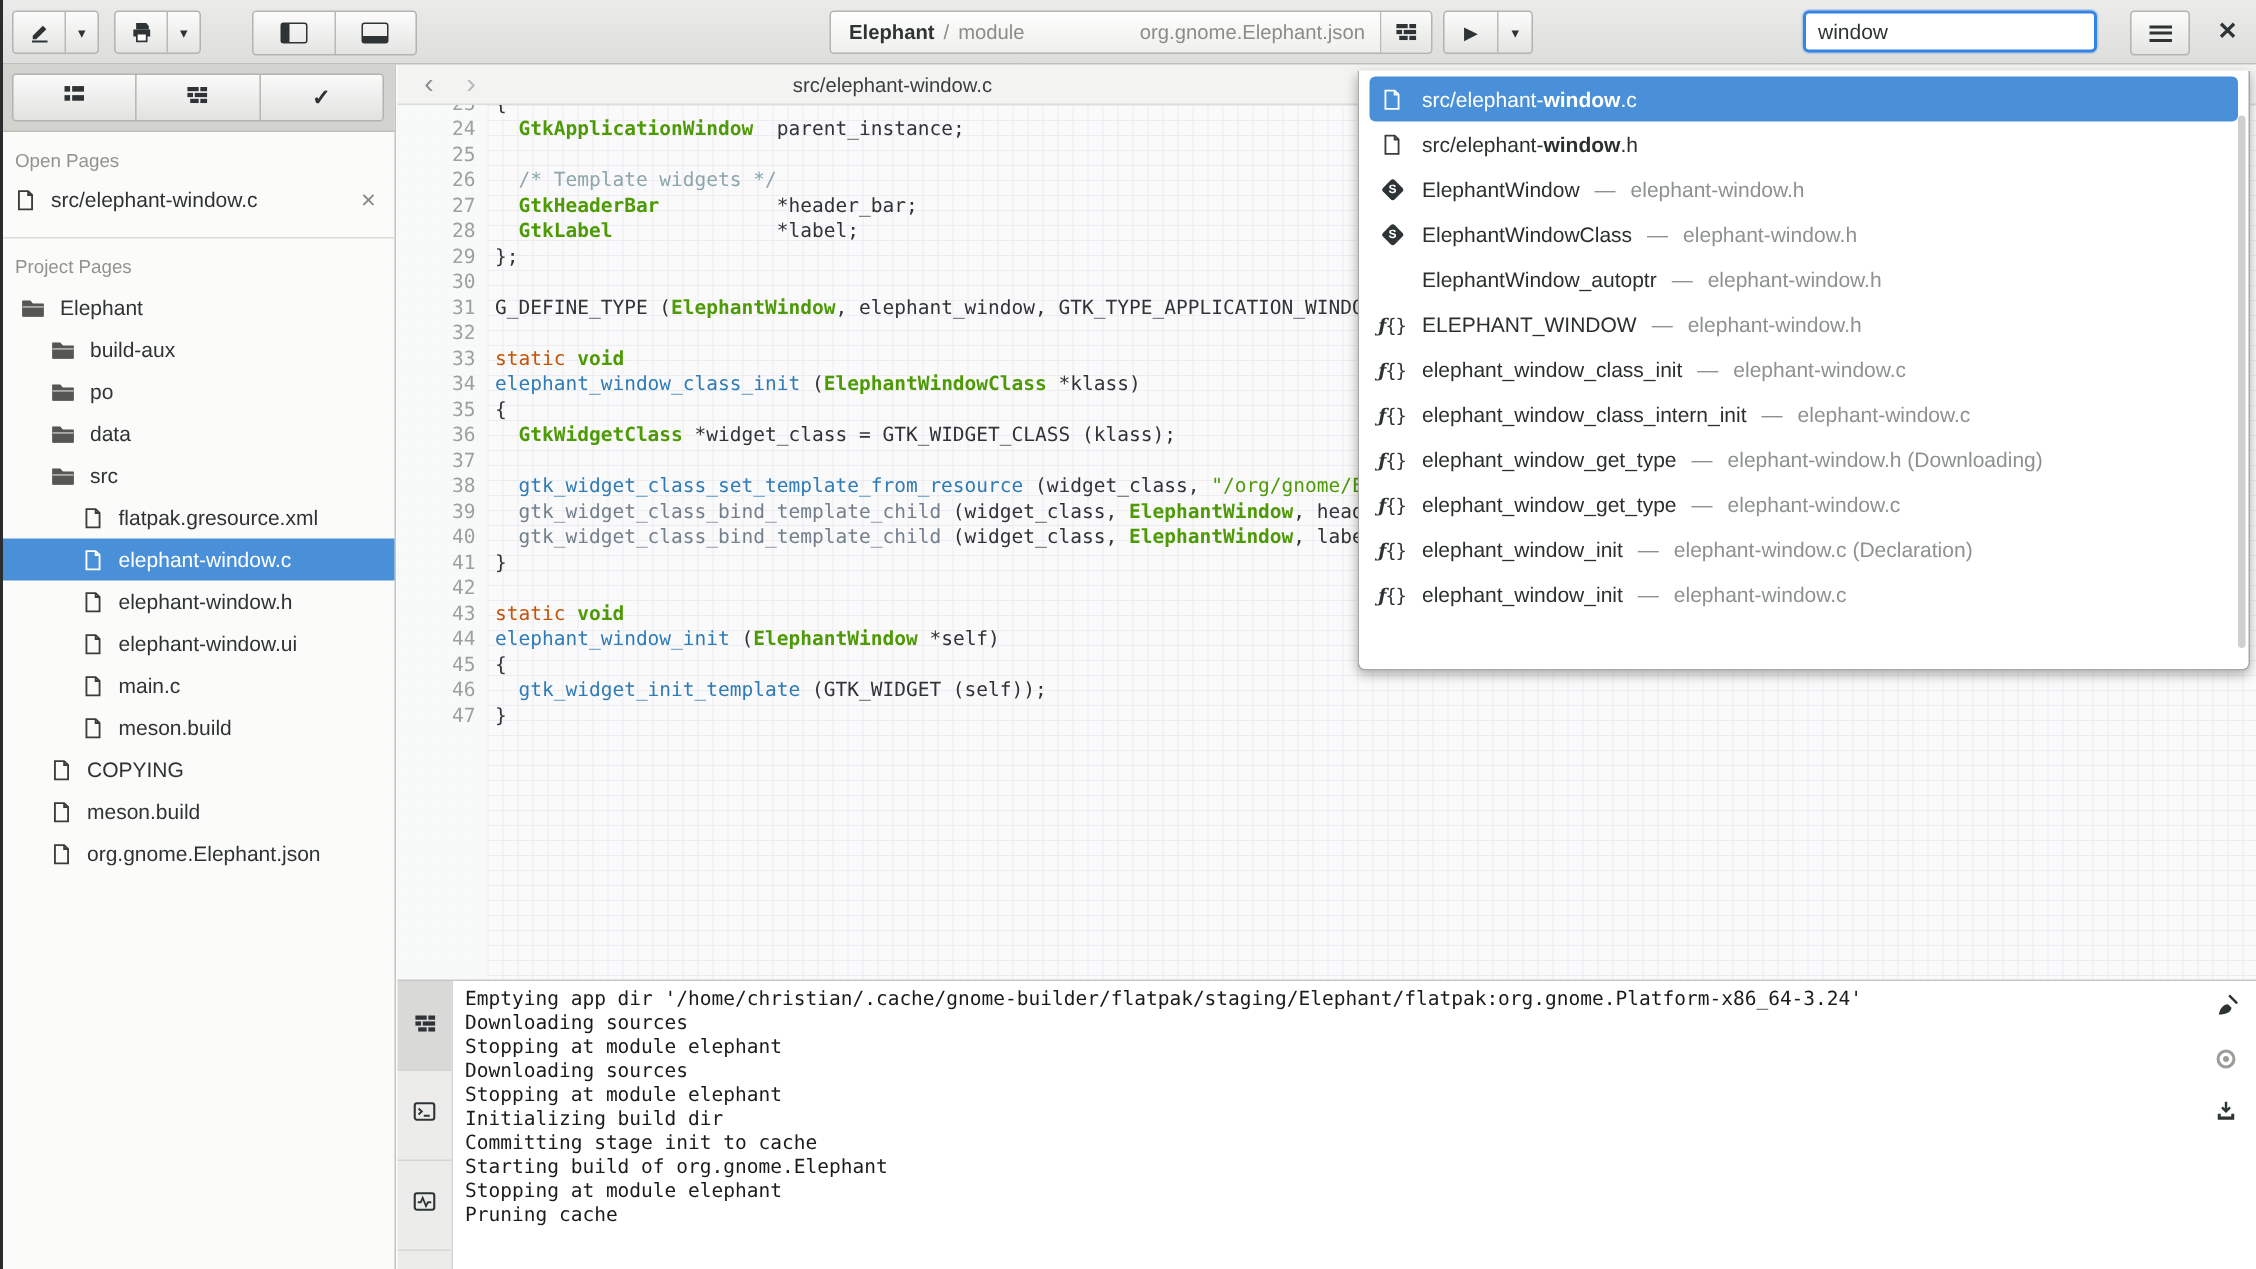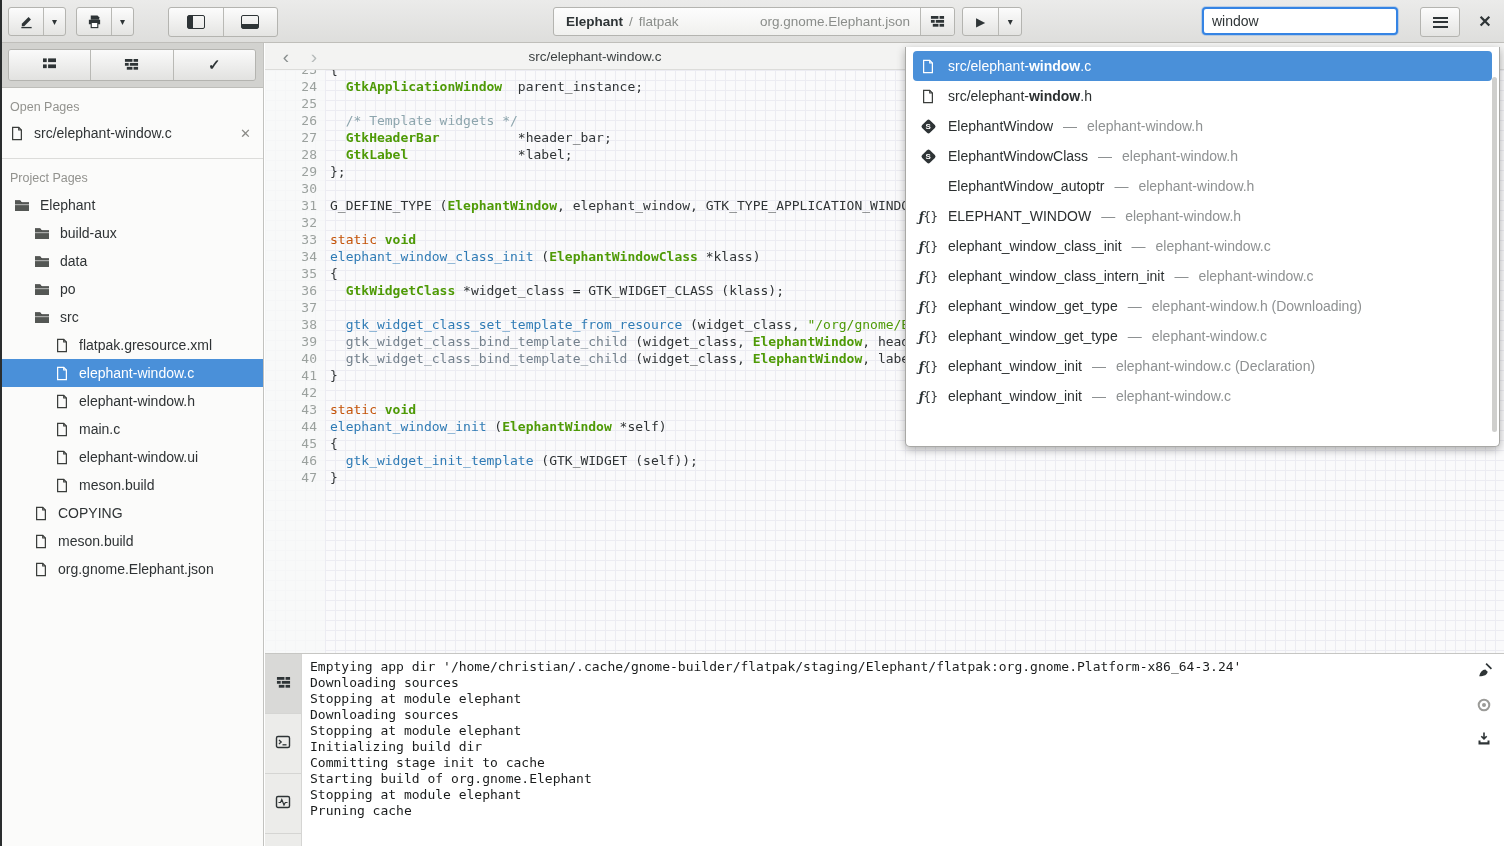--- a/index.html
+++ b/index.html
@@ -143,21 +143,21 @@
       <span class="seg" style="width:55px;">
         <span style="display:inline-block;width:18px;height:14px;border:1.6px solid #2e3436;border-radius:2px;position:relative;">
           <span style="position:absolute;left:0;right:0;bottom:0;height:4px;background:#2e3436;"></span>
         </span>
       </span>
     </div>
 
     <div class="omni">
       <span class="proj">Elephant</span>
       <span class="sep">/</span>
-      <span class="branch">flatpak</span>
+      <span class="branch">module</span>
       <span class="cfg">org.gnome.Elephant.json</span>
       <span class="brickseg">
         <span>
           <svg width="15" height="15" viewBox="0 0 16 16" fill="#2e3436">
               <rect x="1" y="3.2" width="8" height="3"></rect>
               <rect x="10.2" y="3.2" width="4.8" height="3"></rect>
               <rect x="1" y="7.4" width="4" height="3"></rect>
               <rect x="6.2" y="7.4" width="8.8" height="3"></rect>
               <rect x="3" y="11.6" width="6" height="3"></rect>
               <rect x="10.2" y="11.6" width="4.8" height="3"></rect>
@@ -253,31 +253,31 @@
           <span class="lbl">build-aux</span>
         </div>
         <div class="trow" style="padding-left: 34px;">
           <span style="display: inline-flex;">
             <svg width="16" height="13" viewBox="0 0 16 13">
               <path d="M1 1.5h5.2L7.8 3.5H15v8.5H1z" fill="#55585​5"></path>
               <path d="M1 1.5h5.2L7.8 3.5H15v8.5H1z" fill="#545754"></path>
               <rect x="1" y="5" width="14" height="1.2" fill="#fff" opacity=".5"></rect>
             </svg>
           </span>
-          <span class="lbl">data</span>
+          <span class="lbl">po</span>
         </div>
         <div class="trow" style="padding-left: 34px;">
           <span style="display: inline-flex;">
             <svg width="16" height="13" viewBox="0 0 16 13">
               <path d="M1 1.5h5.2L7.8 3.5H15v8.5H1z" fill="#55585​5"></path>
               <path d="M1 1.5h5.2L7.8 3.5H15v8.5H1z" fill="#545754"></path>
               <rect x="1" y="5" width="14" height="1.2" fill="#fff" opacity=".5"></rect>
             </svg>
           </span>
-          <span class="lbl">po</span>
+          <span class="lbl">data</span>
         </div>
         <div class="trow" style="padding-left: 34px;">
           <span style="display: inline-flex;">
             <svg width="16" height="13" viewBox="0 0 16 13">
               <path d="M1 1.5h5.2L7.8 3.5H15v8.5H1z" fill="#55585​5"></path>
               <path d="M1 1.5h5.2L7.8 3.5H15v8.5H1z" fill="#545754"></path>
               <rect x="1" y="5" width="14" height="1.2" fill="#fff" opacity=".5"></rect>
             </svg>
           </span>
           <span class="lbl">src</span>
@@ -309,30 +309,30 @@
           </span>
           <span class="lbl">elephant-window.h</span>
         </div>
         <div class="trow" style="padding-left: 55px;">
           <span style="display: inline-flex;">
             <svg width="14" height="15" viewBox="0 0 16 17">
               <path d="M3 1.5h7l3 3v11H3z" fill="none" stroke="#3a3d3b" stroke-width="1.4"></path>
               <path d="M10 1.5v3h3" fill="none" stroke="#3a3d3b" stroke-width="1.4"></path>
             </svg>
           </span>
+          <span class="lbl">elephant-window.ui</span>
+        </div>
+        <div class="trow" style="padding-left: 55px;">
+          <span style="display: inline-flex;">
+            <svg width="14" height="15" viewBox="0 0 16 17">
+              <path d="M3 1.5h7l3 3v11H3z" fill="none" stroke="#3a3d3b" stroke-width="1.4"></path>
+              <path d="M10 1.5v3h3" fill="none" stroke="#3a3d3b" stroke-width="1.4"></path>
+            </svg>
+          </span>
           <span class="lbl">main.c</span>
-        </div>
-        <div class="trow" style="padding-left: 55px;">
-          <span style="display: inline-flex;">
-            <svg width="14" height="15" viewBox="0 0 16 17">
-              <path d="M3 1.5h7l3 3v11H3z" fill="none" stroke="#3a3d3b" stroke-width="1.4"></path>
-              <path d="M10 1.5v3h3" fill="none" stroke="#3a3d3b" stroke-width="1.4"></path>
-            </svg>
-          </span>
-          <span class="lbl">elephant-window.ui</span>
         </div>
         <div class="trow" style="padding-left: 55px;">
           <span style="display: inline-flex;">
             <svg width="14" height="15" viewBox="0 0 16 17">
               <path d="M3 1.5h7l3 3v11H3z" fill="none" stroke="#3a3d3b" stroke-width="1.4"></path>
               <path d="M10 1.5v3h3" fill="none" stroke="#3a3d3b" stroke-width="1.4"></path>
             </svg>
           </span>
           <span class="lbl">meson.build</span>
         </div>

